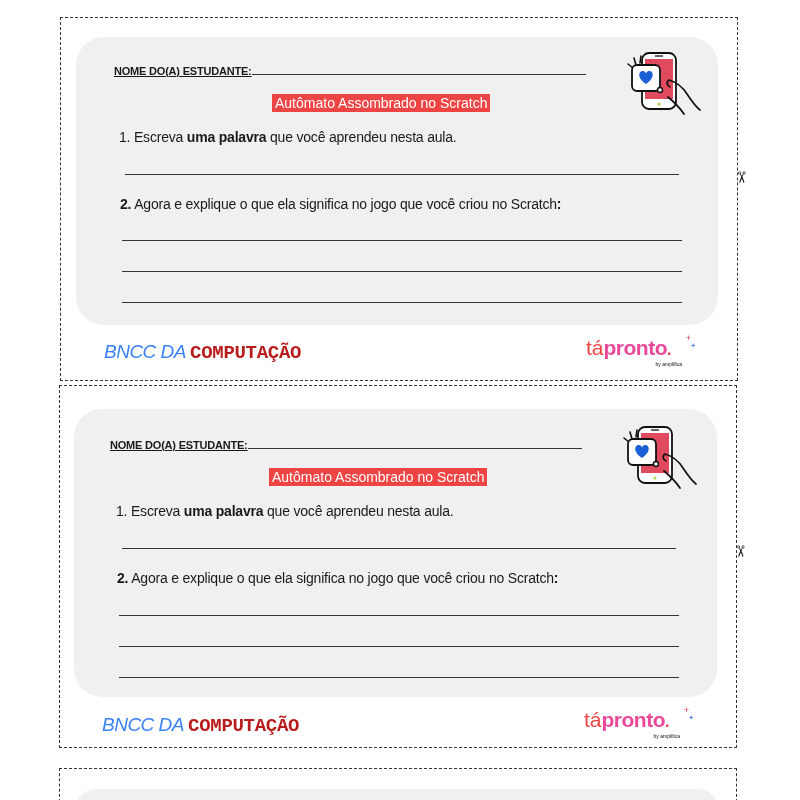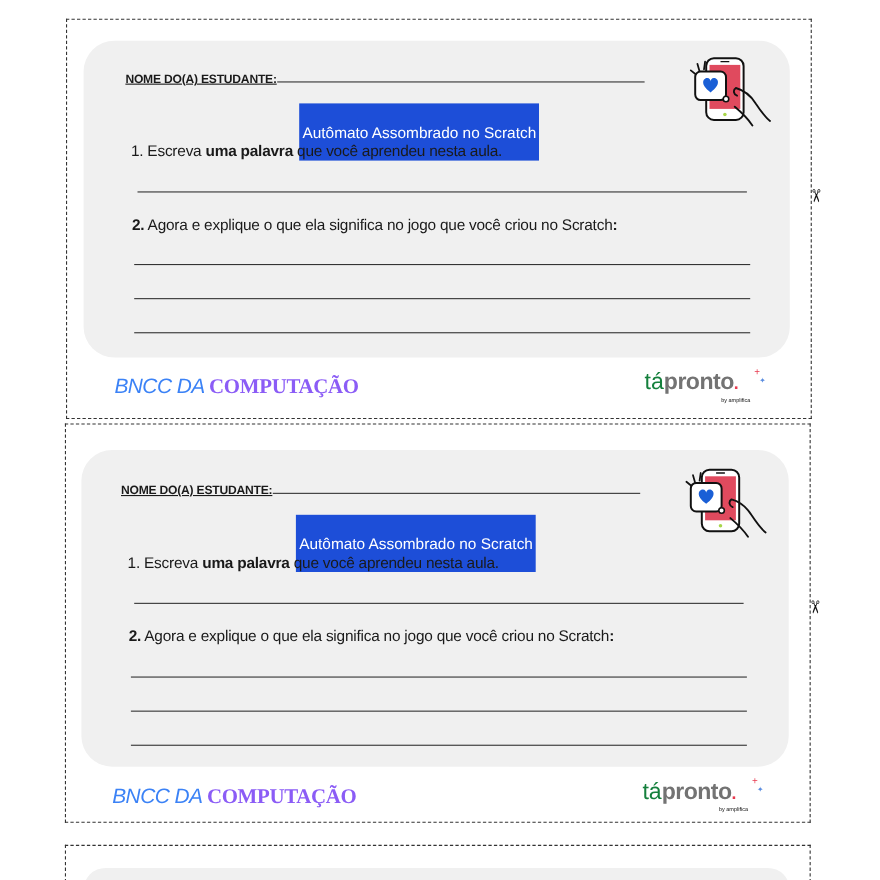--- a/index.html
+++ b/index.html
@@ -1,30 +1,30 @@
 <!DOCTYPE html>
 <html><head>
 <meta charset="utf-8">
 <style>
   html, body { margin:0; padding:0; background:#ffffff; }
   body { width:800px; height:800px; position:relative; overflow:hidden; font-family:"Liberation Sans", sans-serif; color:#1a1a1a; }
   .cut-box { position:absolute; border:1.5px dashed #333; box-sizing:border-box; }
   .card { position:absolute; background:#f0f0f0; border-radius:28px; }
   .name-line { position:absolute; font-size:11px; font-weight:bold; letter-spacing:-0.2px; white-space:nowrap;text-decoration:underline; }
   .name-line .fill { display:inline-block; border-bottom:1px solid #333; vertical-align:baseline; height:10px; }
-  .title-badge { position:absolute; background:#1d4ed8; color:#fff; font-size:14px; padding:18px 3px; white-space:nowrap; }
+  .title-badge { position:absolute; background:#ef4444; color:#fff; font-size:14px; padding:1px 3px; white-space:nowrap; }
   .q { position:absolute; font-size:14px; white-space:nowrap; letter-spacing:-0.2px; }
   .q b { font-weight:bold; }
   .ans-line { position:absolute; height:0; border-top:1.4px solid #333; }
   .footer-left { position:absolute; font-size:19px; white-space:nowrap; }
   .footer-left .thin { font-style:italic; font-weight:normal; letter-spacing:-0.5px; color:#3b82f6; }
-  .footer-left .heavy { font-family:Liberation Serif, serif; font-weight:bold; letter-spacing:-0.3px; color:#8b5cf6; }
+  .footer-left .heavy { font-family:Liberation Mono, monospace; font-weight:bold; letter-spacing:-0.3px; color:#b91c1c; }
   .brand { position:absolute; white-space:nowrap; }
-  .brand .ta { font-size:21px; color:#15803d; font-weight:normal; }
-  .brand .pronto { font-size:21px; font-weight:bold; color:#737373; letter-spacing:-0.5px; }
+  .brand .ta { font-size:21px; color:#ef4444; font-weight:normal; }
+  .brand .pronto { font-size:21px; font-weight:bold; color:#ec4899; letter-spacing:-0.5px; }
   .brand .dot { color:#e8394e; font-weight:bold; }
   .brand .by { position:absolute; font-size:5px; right:4px; top:25px; color:#111; }
   .brand .sparkle { position:absolute; font-size:9px; color:#e8394e; top:-3px; right:-5px; }
   .brand .sparkle2 { position:absolute; font-size:7px; color:#5b8de0; top:6px; right:-10px; }
   .scissors { position:absolute; font-size:16px; color:#111; transform:rotate(90deg); }
   .illus { position:absolute; }
 </style>
 </head>
 <body>
 

